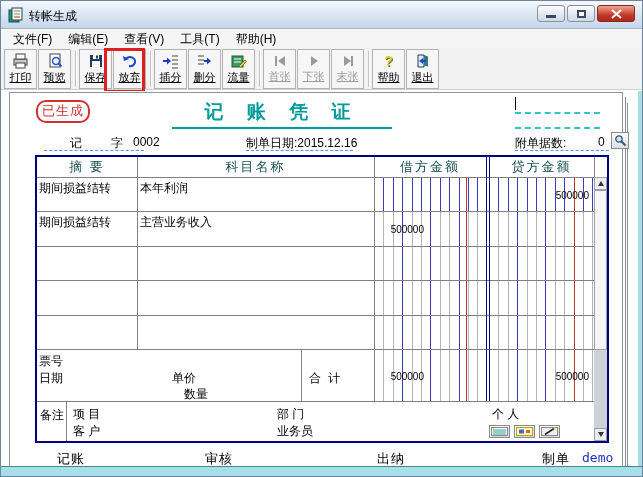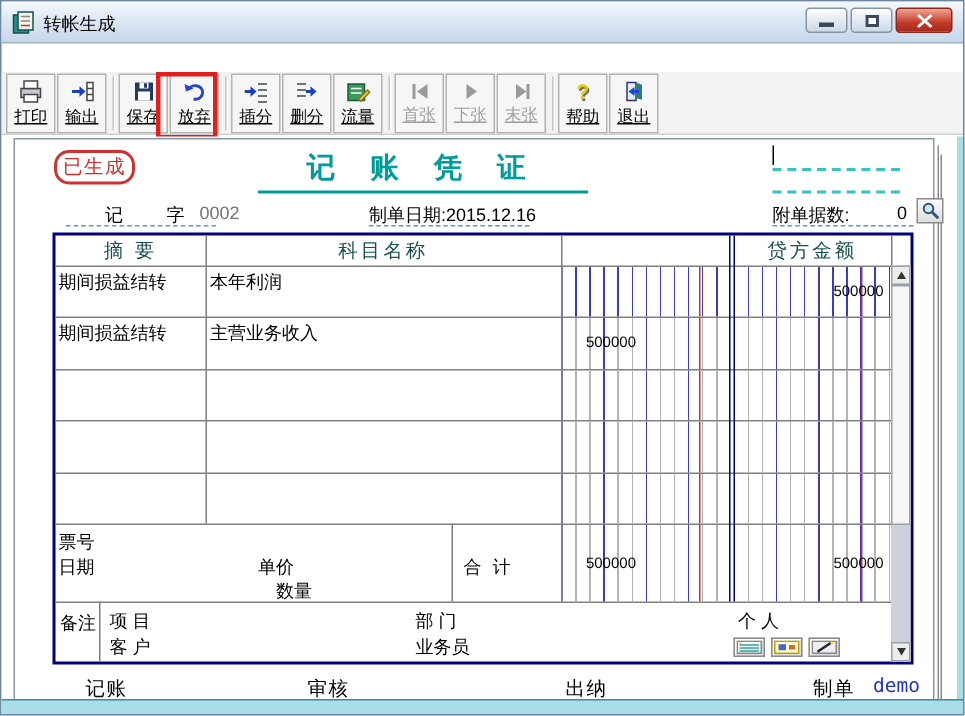--- a/index.html
+++ b/index.html
@@ -42,21 +42,21 @@
     box-shadow:3px 3px 0 -1px #ffffff, 4px 4px 0 -1px #8a8a8a, 7px 7px 0 -3px #ffffff, 8px 8px 0 -3px #8a8a8a; }
 
   .stamp { position:absolute; left:26px; top:7px; color:#d03030; border:2px solid #d03030; border-radius:10px;
     font-size:13px; padding:0 4px 1px 4px; letter-spacing:1px; }
   .vtitle { position:absolute; left:162px; top:6px; width:220px; text-align:center; font-size:19px; font-weight:bold;
     color:#009b9b; letter-spacing:9px; border-bottom:2px solid #009b9b; padding-bottom:2px; }
   .cursor { position:absolute; left:505px; top:4px; width:1px; height:13px; background:#000; }
   .teal-dash { position:absolute; height:1px; border-bottom:2px dashed #35c4c4; }
   .blue-dash { position:absolute; height:1px; border-bottom:1px dashed #5b8ff0; }
   .info { position:absolute; top:42px; font-size:12px; color:#000; white-space:nowrap; }
-  .gray { color:#737373; }
+  .gray { color:#000000; }
   .mag-btn { position:absolute; left:601px; top:39px; width:18px; height:17px; background:linear-gradient(#fbfbfb,#dedede);
     border:1px solid #8a8a8a; display:flex; align-items:center; justify-content:center; }
 
   
   .vtable { position:absolute; left:25px; top:62px; width:574px; height:288px; border:2px solid #000080; background:#fff; }
   .vline { position:absolute; width:1px; background:#808080; }
   .vline.navy { background:#000080; }
   .hline { position:absolute; height:1px; background:#808080; }
   .th { position:absolute; top:0; height:20px; display:flex; align-items:center; justify-content:center;
     font-size:13px; color:#19504f; letter-spacing:2px; }
@@ -110,39 +110,44 @@
           <span class="glyph-restore"></span>
         </div>
       <div class="wbtn close">
         <svg width="11" height="10">
             <path d="M1 1 L10 9 M10 1 L1 9" stroke="#fff" stroke-width="2"></path>
           </svg>
       </div>
     </div>
   </div>
 
+  <div class="menubar">
+    <span class="menu-item">文件(F)</span>
+    <span class="menu-item">编辑(E)</span>
+    <span class="menu-item">查看(V)</span>
+    <span class="menu-item">工具(T)</span>
+    <span class="menu-item">帮助(H)</span>
+  </div>
 
   <div class="toolbar">
     <div class="tbtn">
       <svg width="17" height="16">
           <rect x="2" y="6" width="13" height="6" fill="#c4c8d0" stroke="#444"></rect>
           <rect x="4" y="1" width="9" height="5" fill="#fff" stroke="#444"></rect>
           <rect x="4" y="10" width="9" height="5" fill="#fff" stroke="#444"></rect>
         </svg>
       <span class="lbl">打印</span>
     </div>
     <div class="tbtn">
       <svg width="16" height="16">
-          <path d="M1 8 h6" stroke="#1a3fbf" stroke-width="2"></path>
-          <path d="M6 4.5 l4 3.5 -4 3.5z" fill="#1a3fbf"></path>
-          <rect x="11" y="2" width="4" height="12" fill="#fff" stroke="#444"></rect>
-          <line x1="11" y1="6" x2="15" y2="6" stroke="#444"></line>
-          <line x1="11" y1="10" x2="15" y2="10" stroke="#444"></line>
-        </svg>
-      <span class="lbl">输出</span>
+          <rect x="3" y="1" width="10" height="13" fill="#fff" stroke="#445"></rect>
+          <circle cx="9" cy="8" r="3.5" fill="none" stroke="#2255cc" stroke-width="1.5"></circle>
+          <line x1="11.5" y1="10.5" x2="14.5" y2="13.5" stroke="#2255cc" stroke-width="2"></line>
+        </svg>
+      <span class="lbl">预览</span>
     </div>
     <div class="tsep"></div>
     <div class="tbtn">
       <svg width="16" height="16">
           <rect x="2" y="2" width="12" height="12" fill="#223a66"></rect>
           <rect x="5" y="2" width="6" height="4" fill="#fff"></rect>
           <rect x="8" y="2.5" width="2" height="3" fill="#223a66"></rect>
           <rect x="4" y="8" width="8" height="6" fill="#fff"></rect>
         </svg>
       <span class="lbl">保存</span>
@@ -252,20 +257,21 @@
         <svg width="13" height="13">
             <circle cx="5" cy="5" r="3.2" fill="#cfe4f4" stroke="#335577" stroke-width="1.3"></circle>
             <line x1="7.5" y1="7.5" x2="11.5" y2="11.5" stroke="#335577" stroke-width="2"></line>
           </svg>
       </div>
 
       <div class="vtable">
 
         <div class="th" style="left:0; width:100px;">摘 要</div>
         <div class="th" style="left:100px; width:237px;">科目名称</div>
+        <div class="th" style="left:337px; width:112px;">借方金额</div>
         <div class="th" style="left:452px; width:105px;">贷方金额</div>
 
         <div class="hline" style="left:0; top:20px; width:570px;"></div>
         <div class="hline" style="left:0; top:54px; width:557px;"></div>
         <div class="hline" style="left:0; top:89px; width:557px;"></div>
         <div class="hline" style="left:0; top:123px; width:557px;"></div>
         <div class="hline" style="left:0; top:158px; width:557px;"></div>
         <div class="hline" style="left:0; top:192px; width:557px;"></div>
         <div class="hline" style="left:0; top:244px; width:557px;"></div>
 

